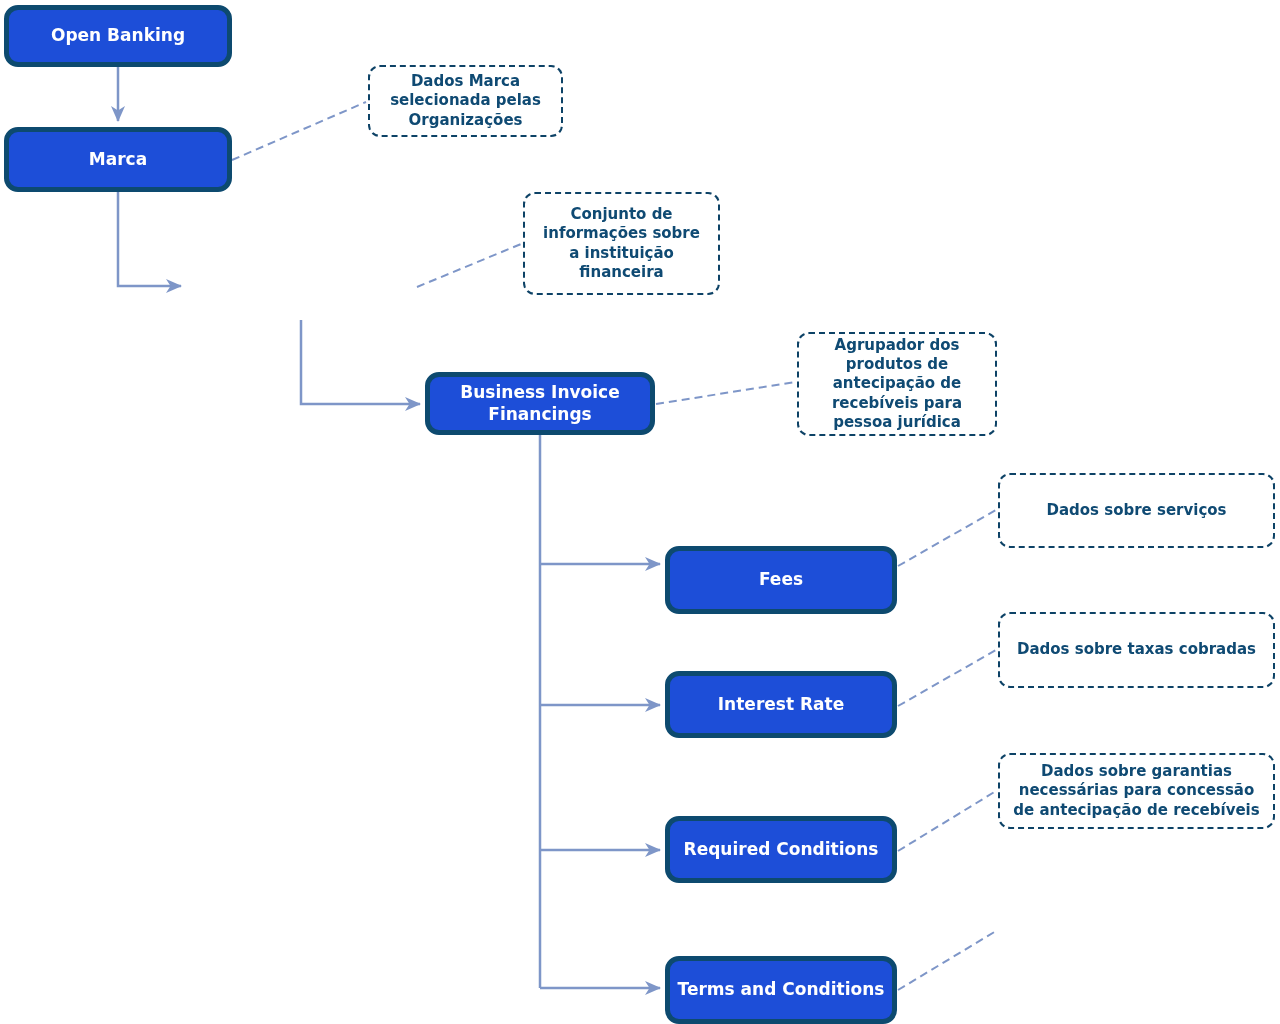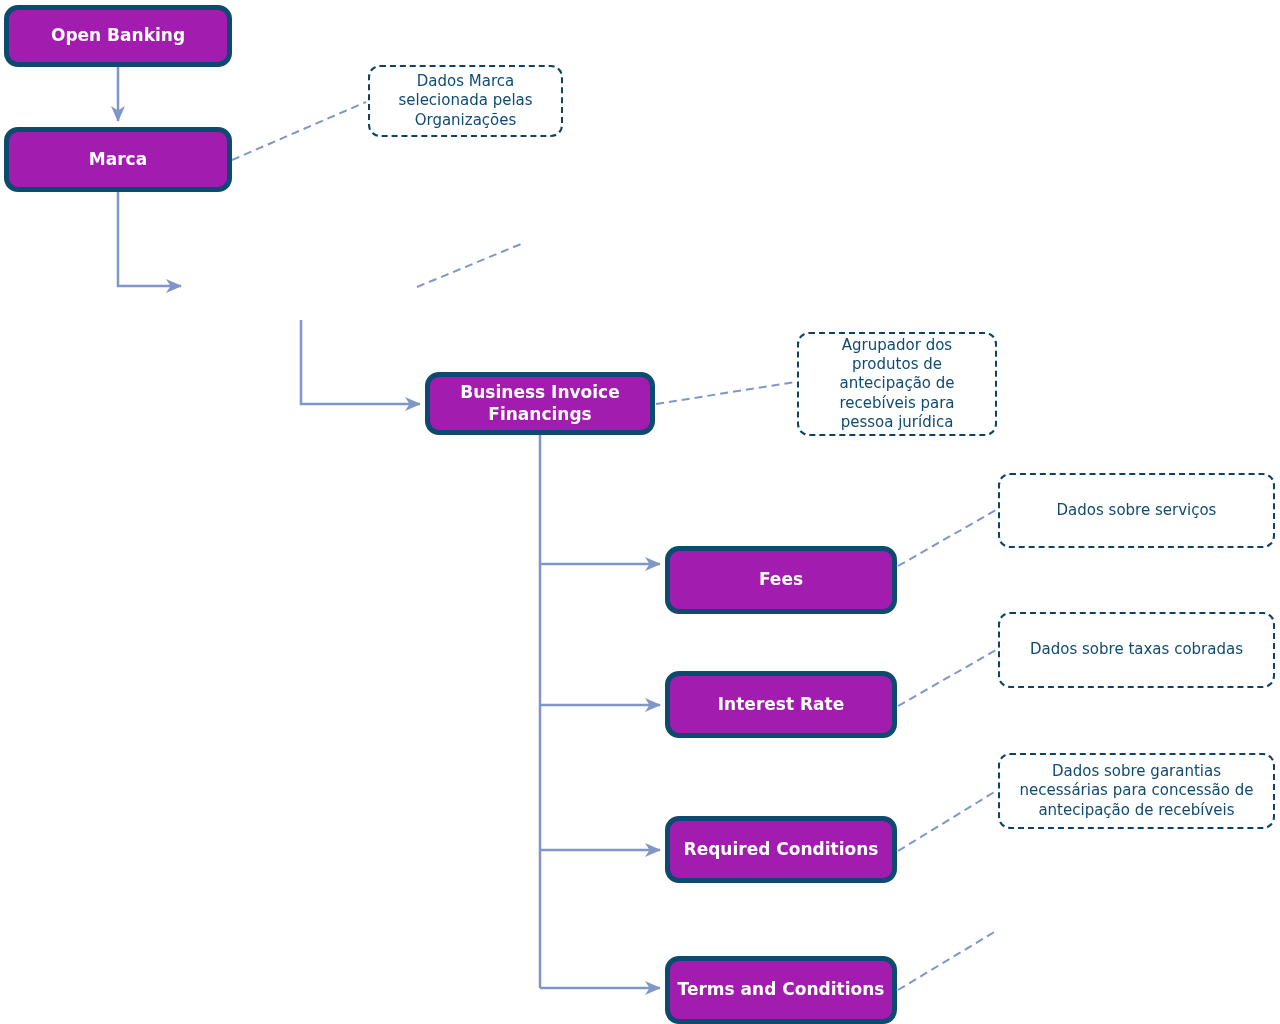--- a/index.html
+++ b/index.html
@@ -14,21 +14,21 @@
   .connectors {
     position: absolute;
     left: 0; top: 0;
     width: 1280px; height: 1024px;
     z-index: 0;
   }
   .node {
     position: absolute;
     z-index: 1;
     box-sizing: border-box;
-    background: #a21caf;
+    background: #1d4ed8;
     border: 5px solid #0D4A6F;
     border-radius: 14px;
     color: #FFFFFF;
     font-weight: bold;
     font-size: 17px;
     line-height: 1.25;
     display: flex;
     align-items: center;
     justify-content: center;
     text-align: center;
@@ -42,20 +42,21 @@
     border-radius: 12px;
     background: #ffffff;
     color: #0F4A73;
     font-size: 15px;
     line-height: 1.28;
     display: flex;
     align-items: center;
     justify-content: center;
     text-align: center;
     padding: 2px 4px;
+    font-weight: bold;
   }
   .solid-line { stroke: #7E96C8; stroke-width: 2.5; fill: none; }
   .dash-line  { stroke: #7E96C8; stroke-width: 2;   fill: none; stroke-dasharray: 8 5; }
 </style>
 </head>
 <body>
 
 <div class="canvas">
 
   <svg class="connectors" viewBox="0 0 1280 1024" xmlns="http://www.w3.org/2000/svg">
@@ -109,20 +110,23 @@
   </div>
 
   <div class="node" style="left:665px; top:956px; width:232px; height:68px;">
     <span>Terms and Conditions</span>
   </div>
 
   <div class="note" style="left:368px; top:65px; width:195px; height:72px;">
     <span style="max-width:165px;">Dados Marca selecionada pelas Organizações</span>
   </div>
 
+  <div class="note" style="left:523px; top:192px; width:197px; height:103px;">
+    <span style="max-width:172px;">Conjunto de informações sobre a instituição financeira</span>
+  </div>
 
   <div class="note" style="left:797px; top:332px; width:200px; height:104px;">
     <span style="max-width:140px;">Agrupador dos produtos de antecipação de recebíveis para pessoa jurídica</span>
   </div>
 
   <div class="note" style="left:998px; top:473px; width:277px; height:75px;">
     <span>Dados sobre serviços</span>
   </div>
 
   <div class="note" style="left:998px; top:612px; width:277px; height:76px;">

